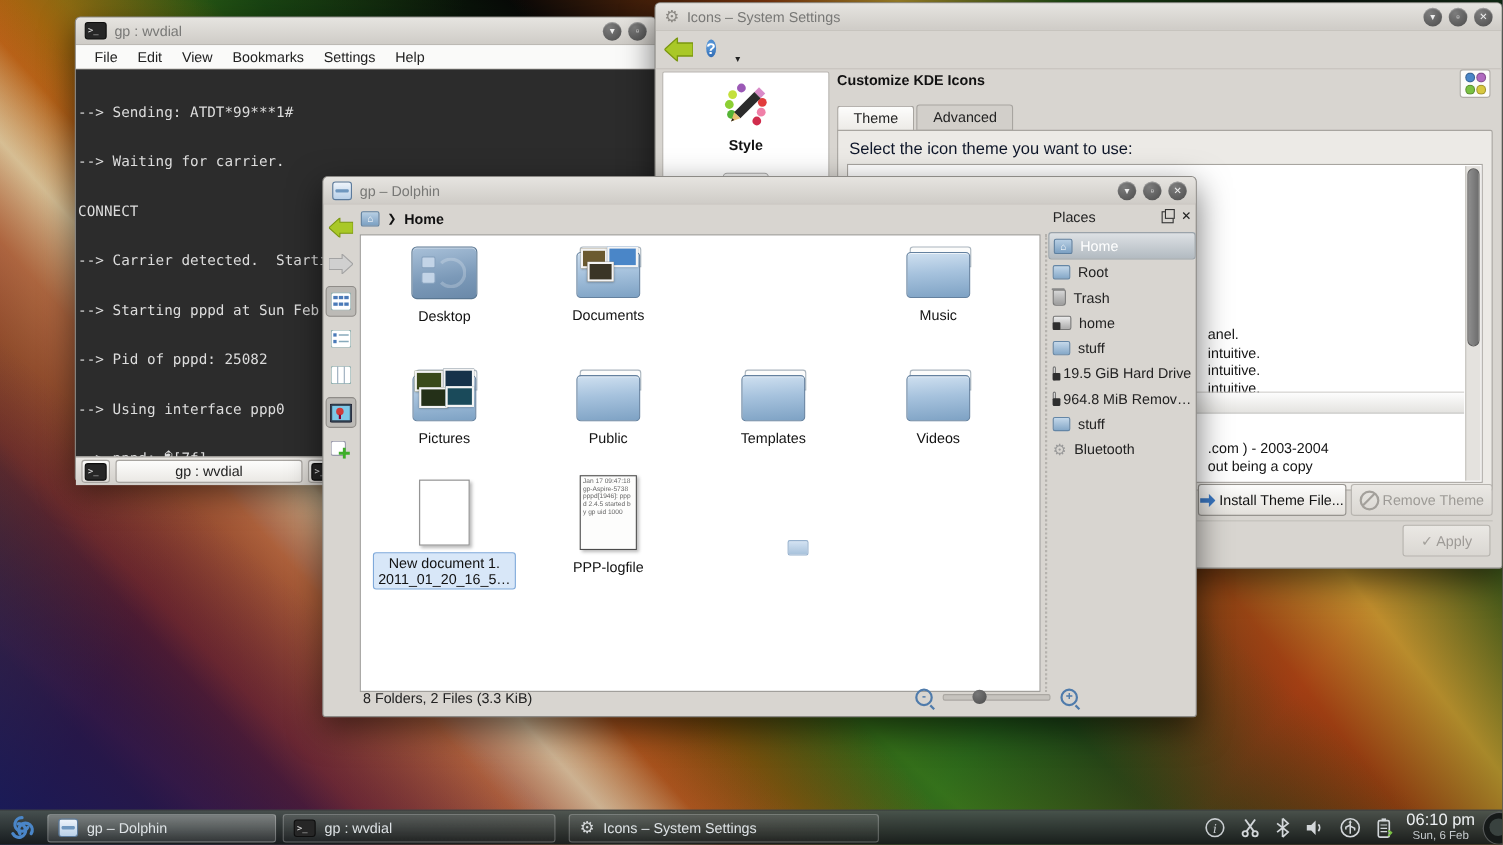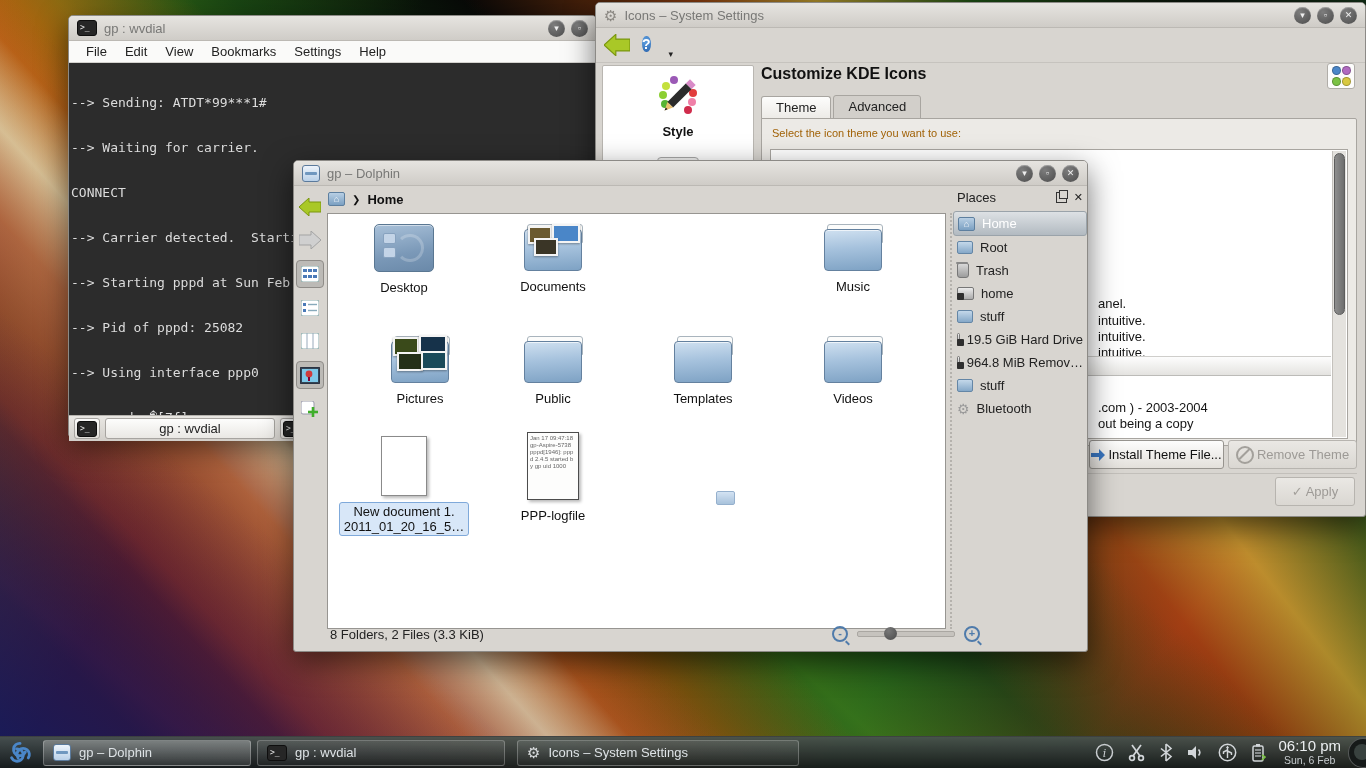--- a/index.html
+++ b/index.html
@@ -47,32 +47,32 @@
     border-bottom:1px solid #c6c3be;}
   .help-btn{position:relative;width:24px;height:24px;}
   .help-circle{width:22px;height:22px;border-radius:50%;background:radial-gradient(circle at 35% 30%,#5fa0e0,#2a64ad);
     color:#fff;font-weight:bold;font-size:14px;text-align:center;line-height:22px;}
   .help-caret{position:absolute;right:-7px;bottom:-2px;font-size:9px;color:#222;}
   .syss-side{position:absolute;left:6px;top:62px;width:150px;bottom:6px;background:#fff;
     border:1px solid #b9b6b1;border-radius:2px;display:flex;flex-direction:column;align-items:center;padding-top:8px;}
   .style-label{font-weight:bold;font-size:13px;color:#111;margin-top:4px;}
   .tools-icon{margin-top:18px;width:40px;height:36px;border:1px solid #a8a8a8;border-radius:4px;
     background:linear-gradient(#f2f2f1,#cfcfcd);display:flex;align-items:center;justify-content:center;}
-  .syss-heading{position:absolute;left:165px;top:62px;font-weight:bold;font-size:16px;color:#111;}
+  .syss-heading{position:absolute;left:165px;top:62px;font-weight:bold;font-size:13px;color:#111;}
   .overview-btn{position:absolute;right:10px;top:60px;width:26px;height:24px;background:#fcfcfb;
     border:1px solid #b0ada8;border-radius:3px;display:grid;grid-template-columns:8px 8px;gap:2px;
     justify-content:center;align-content:center;}
   .ov-dot{width:7px;height:7px;border-radius:50%;border:1px solid rgba(0,0,0,.25);}
   .tabs{position:absolute;left:165px;top:92px;display:flex;align-items:flex-end;height:24px;}
   .tab{padding:3px 14px 4px;font-size:13px;color:#222;border:1px solid #a8a5a0;background:#d2cfca;
     border-radius:3px 3px 0 0;margin-right:2px;}
   .tab.active{background:linear-gradient(#fdfdfc,#eceae6);border-bottom-color:#f4f2ef;position:relative;top:1px;}
   .tabpanel{position:absolute;left:165px;right:8px;top:115px;bottom:70px;border:1px solid #a8a5a0;
     background:#eceae6;border-radius:0 2px 2px 2px;}
-  .select-label{position:absolute;left:10px;top:8px;font-size:11px;color:#a16207;}
+  .select-label{position:absolute;left:10px;top:8px;font-size:15px;color:#0f172a;}
   .theme-list{position:absolute;left:8px;right:8px;top:30px;bottom:6px;background:#fff;
     border:1px solid #a8a5a0;overflow:hidden;}
   .frag{position:absolute;left:327px;font-size:13px;color:#151515;white-space:nowrap;}
   .list-highlight{position:absolute;left:0;right:16px;top:206px;height:18px;
     background:linear-gradient(#fdfdfd,#e4e3e0);border-top:1px solid #cfcecb;border-bottom:1px solid #bcbbb8;}
   .list-scroll{position:absolute;right:1px;top:1px;bottom:1px;width:13px;background:#e4e2de;border-left:1px solid #c4c1bc;}
   .list-thumb{position:absolute;left:1px;right:1px;top:2px;height:56%;border-radius:6px;
     background:linear-gradient(90deg,#8e8e8e,#6e6e6e);border:1px solid #5d5d5d;}
   .syss-btn{position:absolute;height:27px;display:flex;align-items:center;justify-content:center;gap:3px;
     font-size:13px;border-radius:3px;}
@@ -423,21 +423,21 @@
           <span class="cell-label">Documents</span>
         </div>
         <div class="cell" style="left:452px;top:10px">
           <span class="folder">
               <span class="tab"></span>
               <span class="fbody"></span>
             </span>
           <span class="cell-label">Music</span>
         </div>
 
-        <div class="cell" style="left:19px;top:122px">
+        <div class="cell" style="left:3px;top:122px">
           <span class="folder">
             <span class="tab"></span>
               <span class="fbody"></span>
             <span class="thumb" style="left:2px;top:1px;width:22px;height:15px;background:#3a4a1a"></span>
             <span class="thumb" style="left:28px;top:-1px;width:24px;height:16px;background:#16324a"></span>
             <span class="thumb" style="left:6px;top:16px;width:22px;height:15px;background:#243018"></span>
             <span class="thumb" style="left:30px;top:15px;width:22px;height:15px;background:#1a4a5a"></span>
           </span>
           <span class="cell-label">Pictures</span>
         </div>

